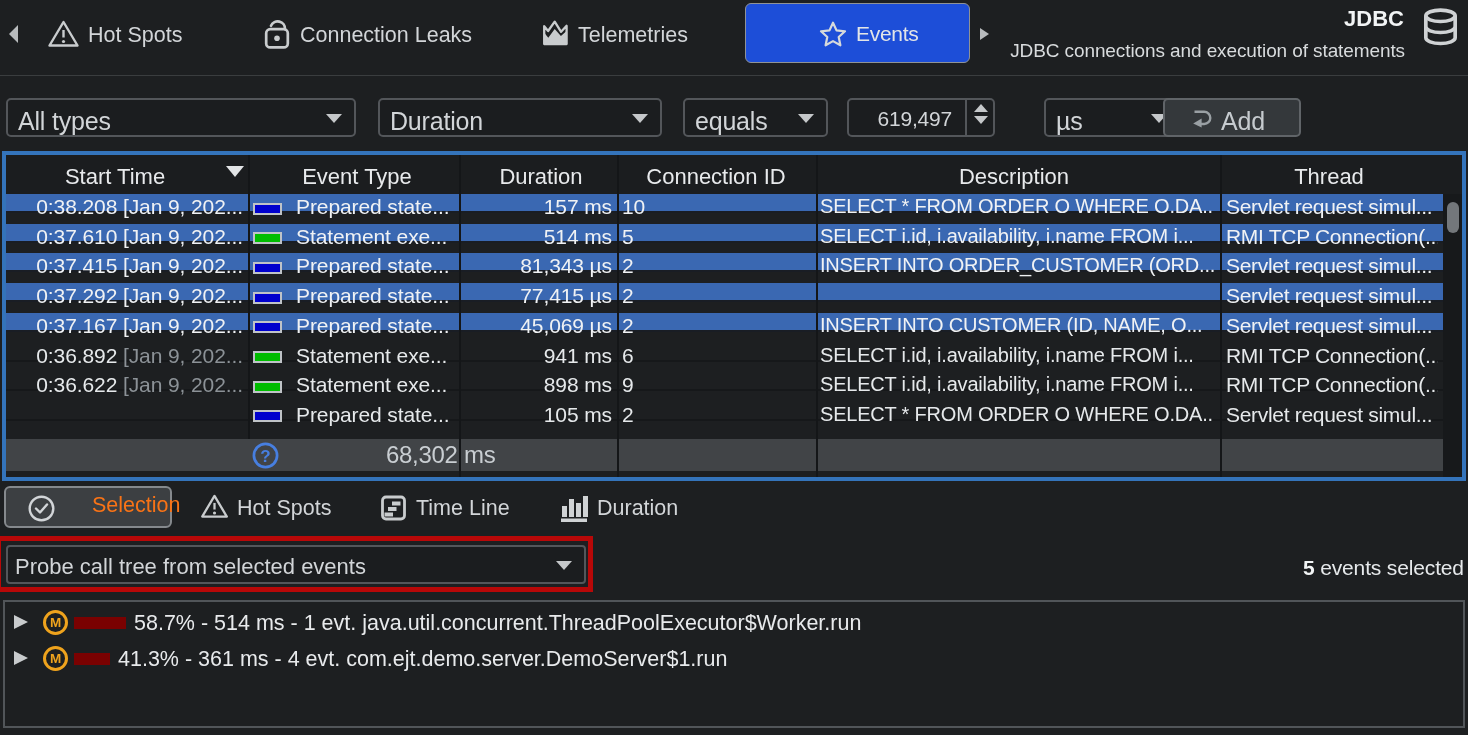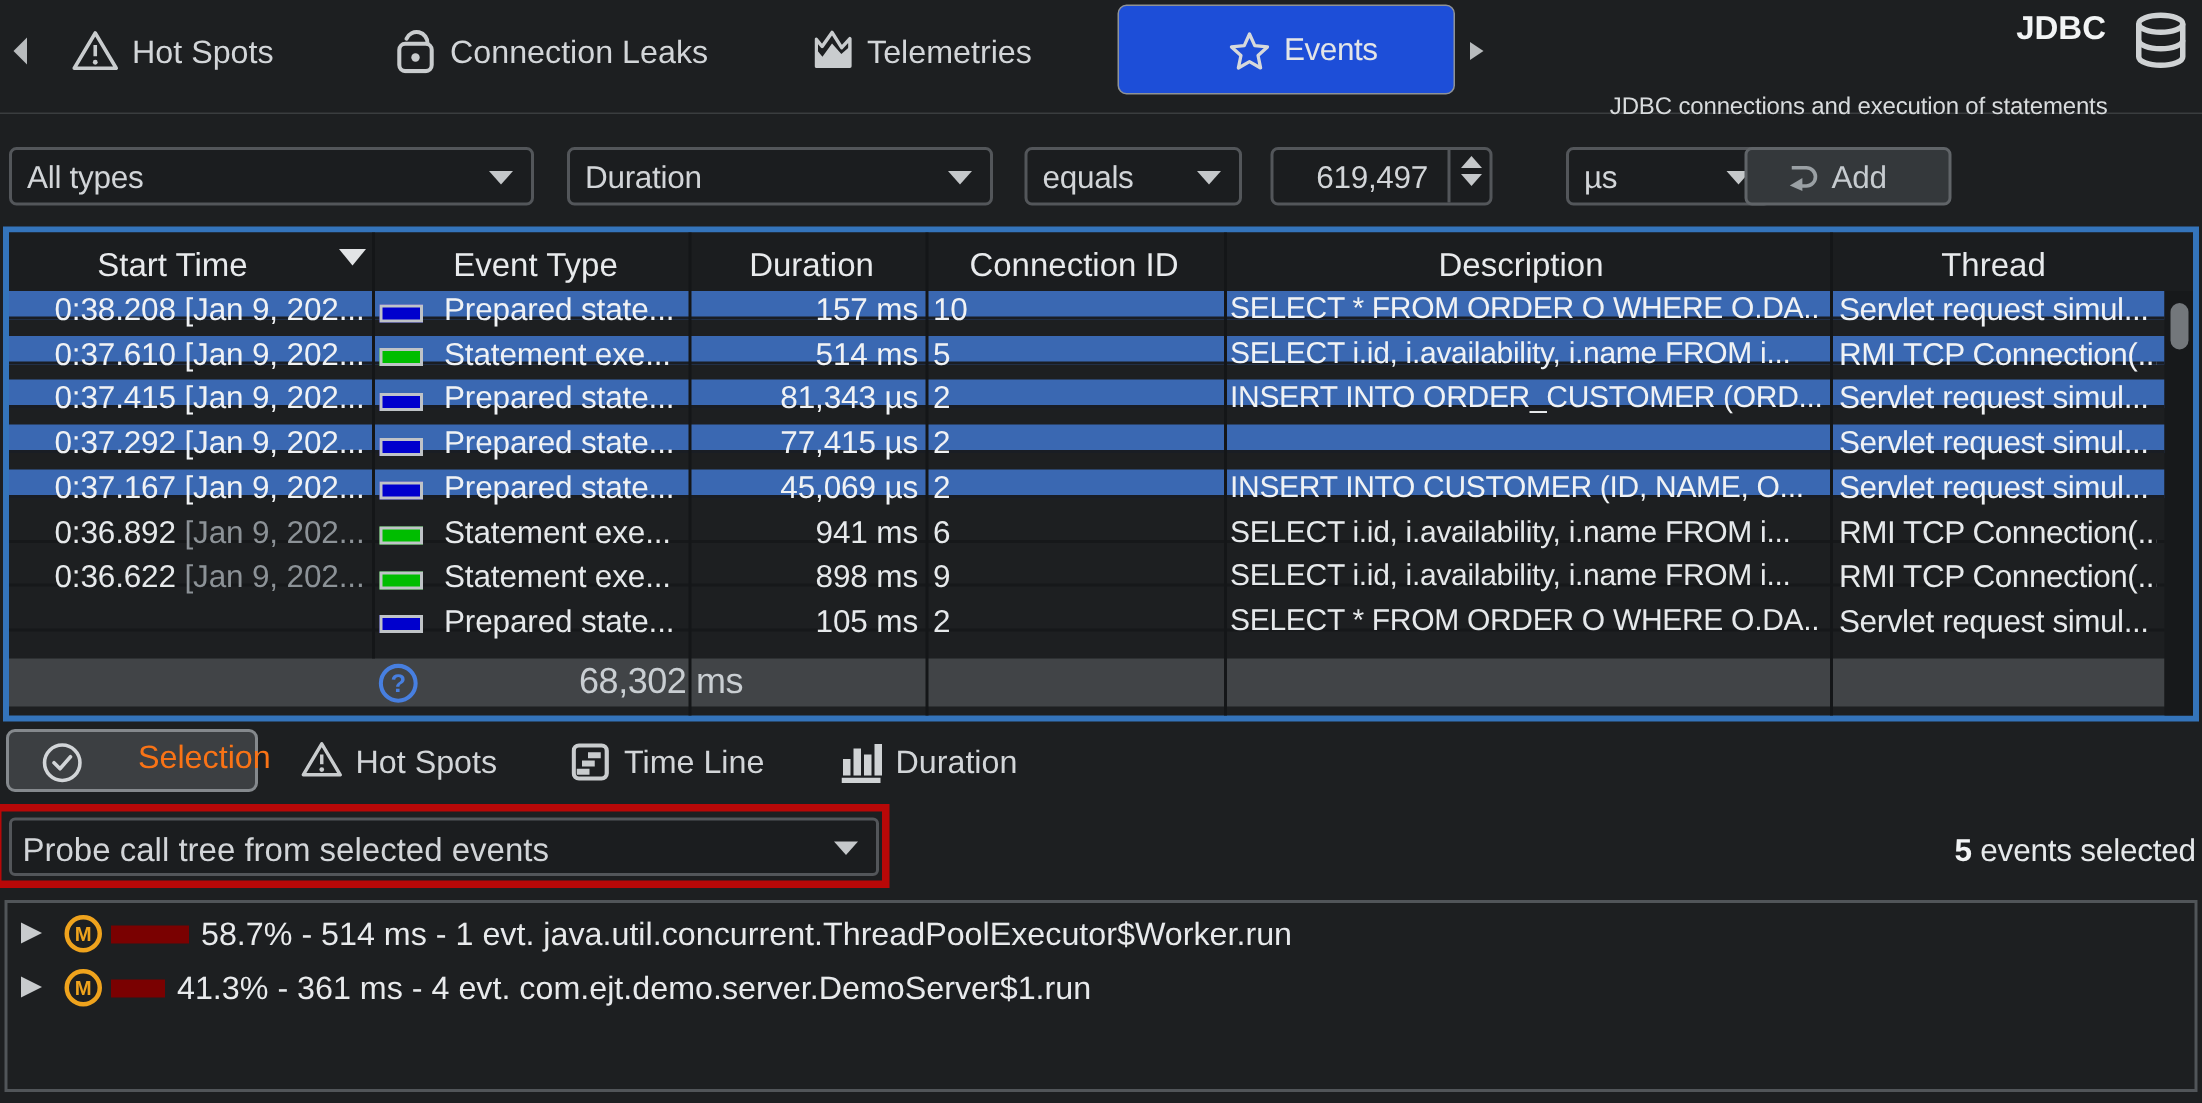--- a/index.html
+++ b/index.html
@@ -6,21 +6,21 @@
 .abs{position:absolute;}
 .lbl{position:absolute;font-size:21.5px;letter-spacing:0;white-space:nowrap;color:#d2d5d8;}
 
 #topbar{position:absolute;left:0;top:0;width:1468px;height:76px;border-bottom:1px solid #3a3d3f;}
 .tri{position:absolute;width:0;height:0;}
 
 #evtab{position:absolute;left:745px;top:3px;width:225px;height:60px;background:#1d4ed8;
 border:1px solid #8f9396;border-radius:6px;}
 
 .box{position:absolute;top:98px;height:39px;background:#1b1d1f;border:2px solid #53565a;border-radius:5px;}
-.boxtext{position:absolute;top:6.5px;left:10px;font-size:21px;letter-spacing:-0.2px;color:#d2d5d8;white-space:nowrap;}
+.boxtext{position:absolute;top:6.5px;left:10px;font-size:25px;letter-spacing:-0.2px;color:#d2d5d8;white-space:nowrap;}
 .darr{position:absolute;width:0;height:0;border-left:8px solid transparent;border-right:8px solid transparent;border-top:9px solid #c5c8ca;}
 
 #tbl{position:absolute;left:2px;top:151px;width:1464px;height:330px;border:4px solid #3474bb;background:#1d1f21;}
 #thead{position:absolute;left:0;top:0;width:1456px;height:39px;background:#1b1d1f;}
 .hlbl{position:absolute;top:9px;font-size:22px;letter-spacing:0;color:#e8eaec;white-space:nowrap;transform:translateX(-50%);}
 .vsep{position:absolute;top:0;width:2px;background:#141618;z-index:5;}
 .row{position:absolute;left:0;width:1437px;height:19px;border-bottom:2px solid #16181a;font-size:21px;letter-spacing:-0.1px;color:#e6e9eb;text-decoration:underline;}
 .row.sel{background:#3a68b2;border-bottom:2px solid #191d24;color:#f0f2f4;}
 .row>div{position:absolute;top:1px;white-space:nowrap;}
 .c1{left:0;width:237px;text-align:right;}
@@ -69,21 +69,21 @@
 </svg>
 <div class="lbl" style="left:578px;top:23px;">Telemetries</div>
 <div id="evtab">
 <svg class="abs" style="left:73px;top:16px" width="28" height="28" viewBox="0 0 28 27">
 <path d="M14 2.2 L17.5 9.9 L26 10.8 L19.7 16.5 L21.4 24.8 L14 20.6 L6.6 24.8 L8.3 16.5 L2 10.8 L10.5 9.9 Z" fill="none" stroke="#d6d9db" stroke-width="2.2" stroke-linejoin="round"></path>
 </svg>
 <div class="lbl" style="left:110px;top:18px;font-size:21px;letter-spacing:-0.3px;color:#e3e5e7;">Events</div>
 </div>
 <div class="tri" style="left:979.5px;top:27.5px;border-top:6.5px solid transparent;border-bottom:6.5px solid transparent;border-left:9px solid #b8bbbd;"></div>
 <div class="lbl" style="right:64px;top:6px;font-size:22px;font-weight:bold;color:#f2f4f5;">JDBC</div>
-<div class="lbl" style="right:63px;top:40px;font-size:16px;letter-spacing:-0.1px;color:#d8dbdd;margin-top:23px;">JDBC connections and execution of statements</div>
+<div class="lbl" style="right:63px;top:40px;font-size:19px;letter-spacing:-0.1px;color:#d8dbdd;">JDBC connections and execution of statements</div>
 <svg class="abs" style="left:1420px;top:7px" width="41" height="40" viewBox="0 0 24 24">
 <ellipse cx="12" cy="5.3" rx="8.8" ry="3.4" fill="none" stroke="#cfd2d4" stroke-width="2.2"></ellipse>
 <path d="M20.8 11.9 c0 1.88 -3.9 3.4 -8.8 3.4 s-8.8 -1.52 -8.8 -3.4" fill="none" stroke="#cfd2d4" stroke-width="2.2"></path>
 <path d="M3.2 5.3 v13.2 c0 1.88 3.9 3.4 8.8 3.4 s8.8 -1.52 8.8 -3.4 V5.3" fill="none" stroke="#cfd2d4" stroke-width="2.2"></path>
 </svg>
 </div>
 
 <div class="box" style="left:6px;width:350px;">
     <div class="boxtext">All types</div>
     <div class="darr" style="right:12px;top:14px;"></div>

